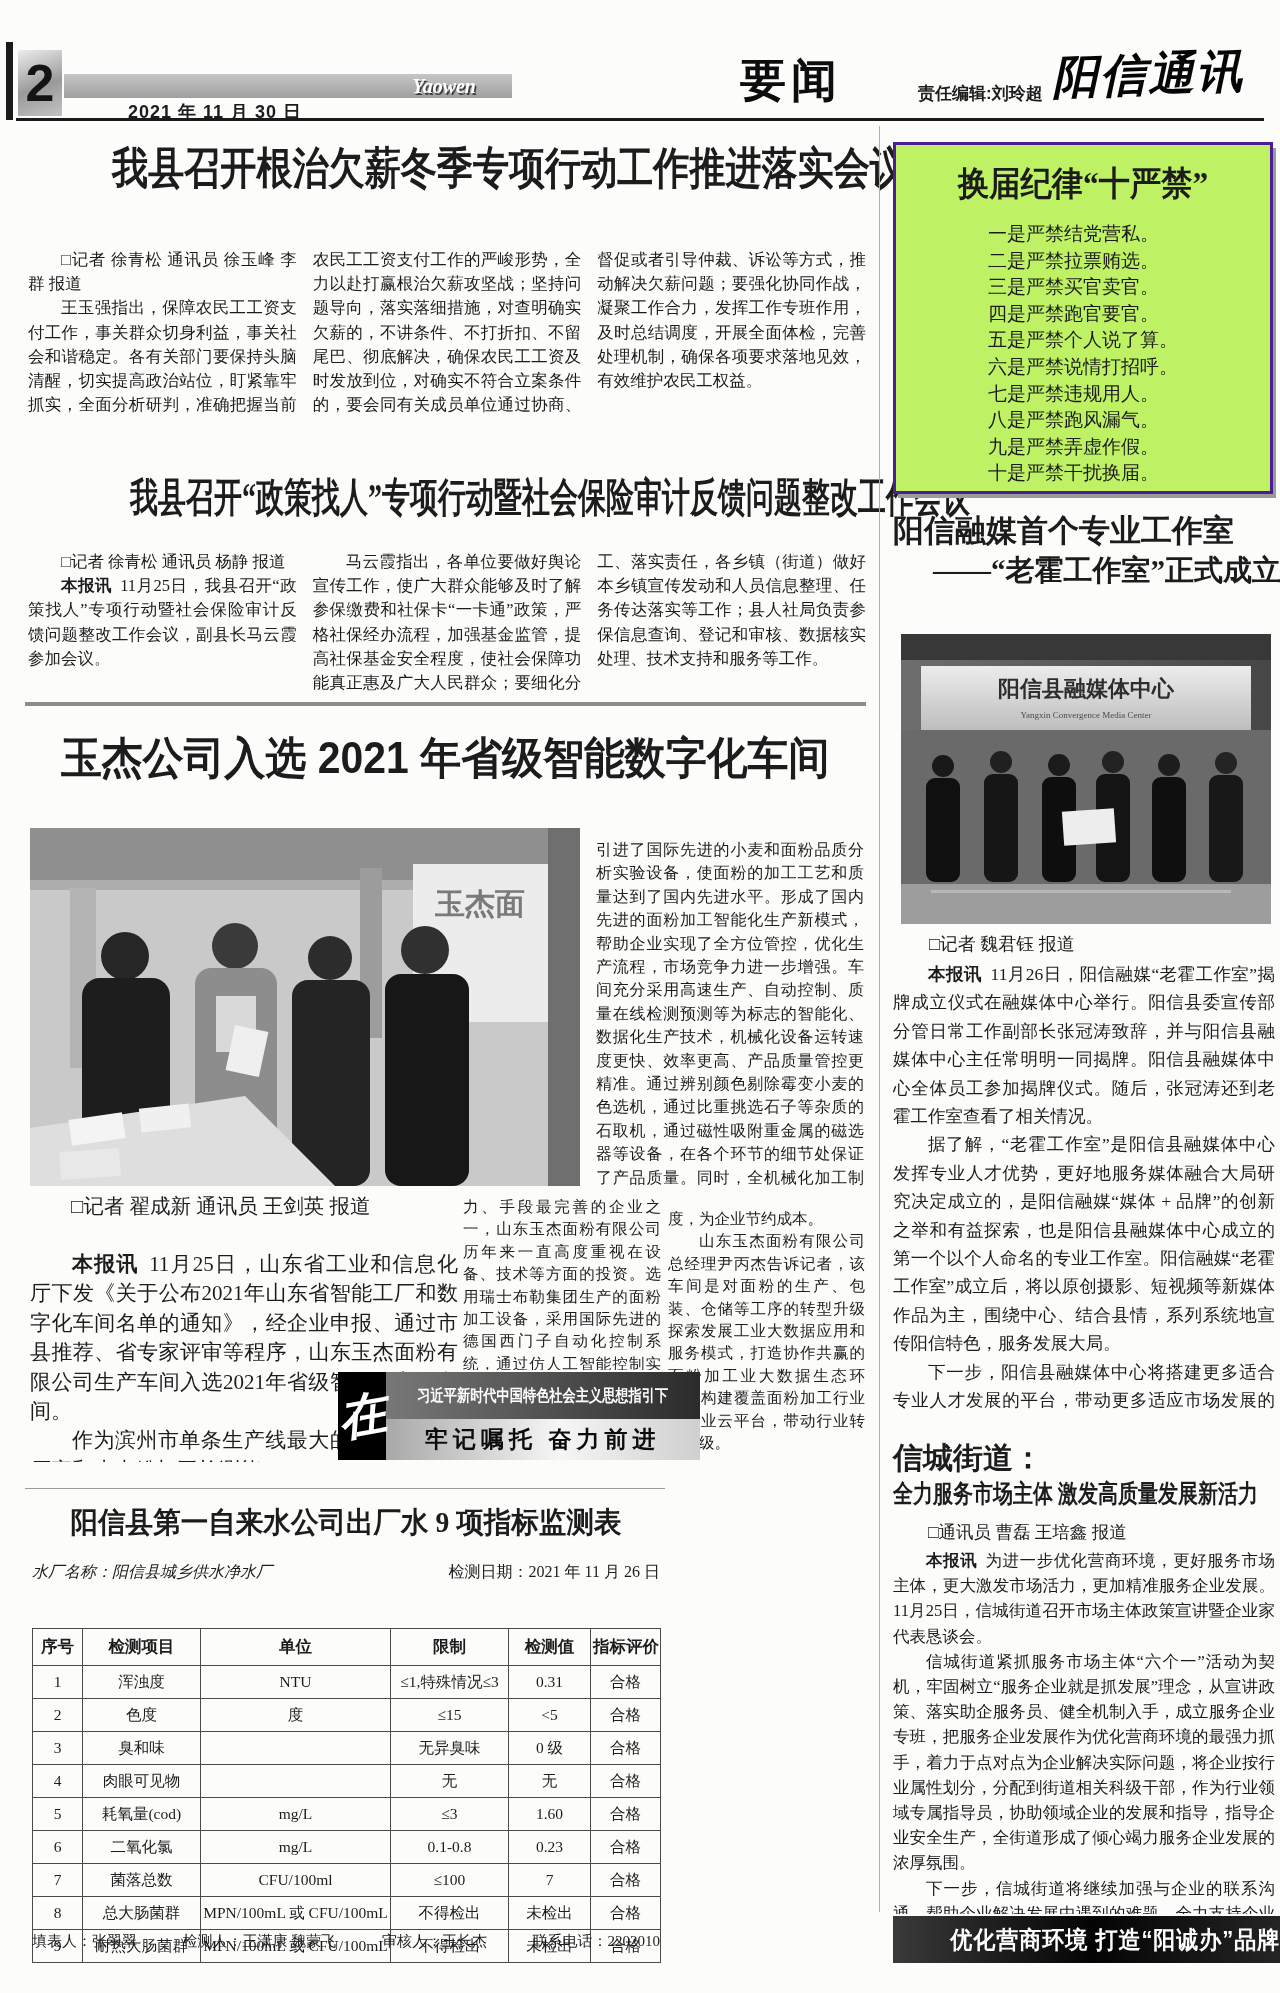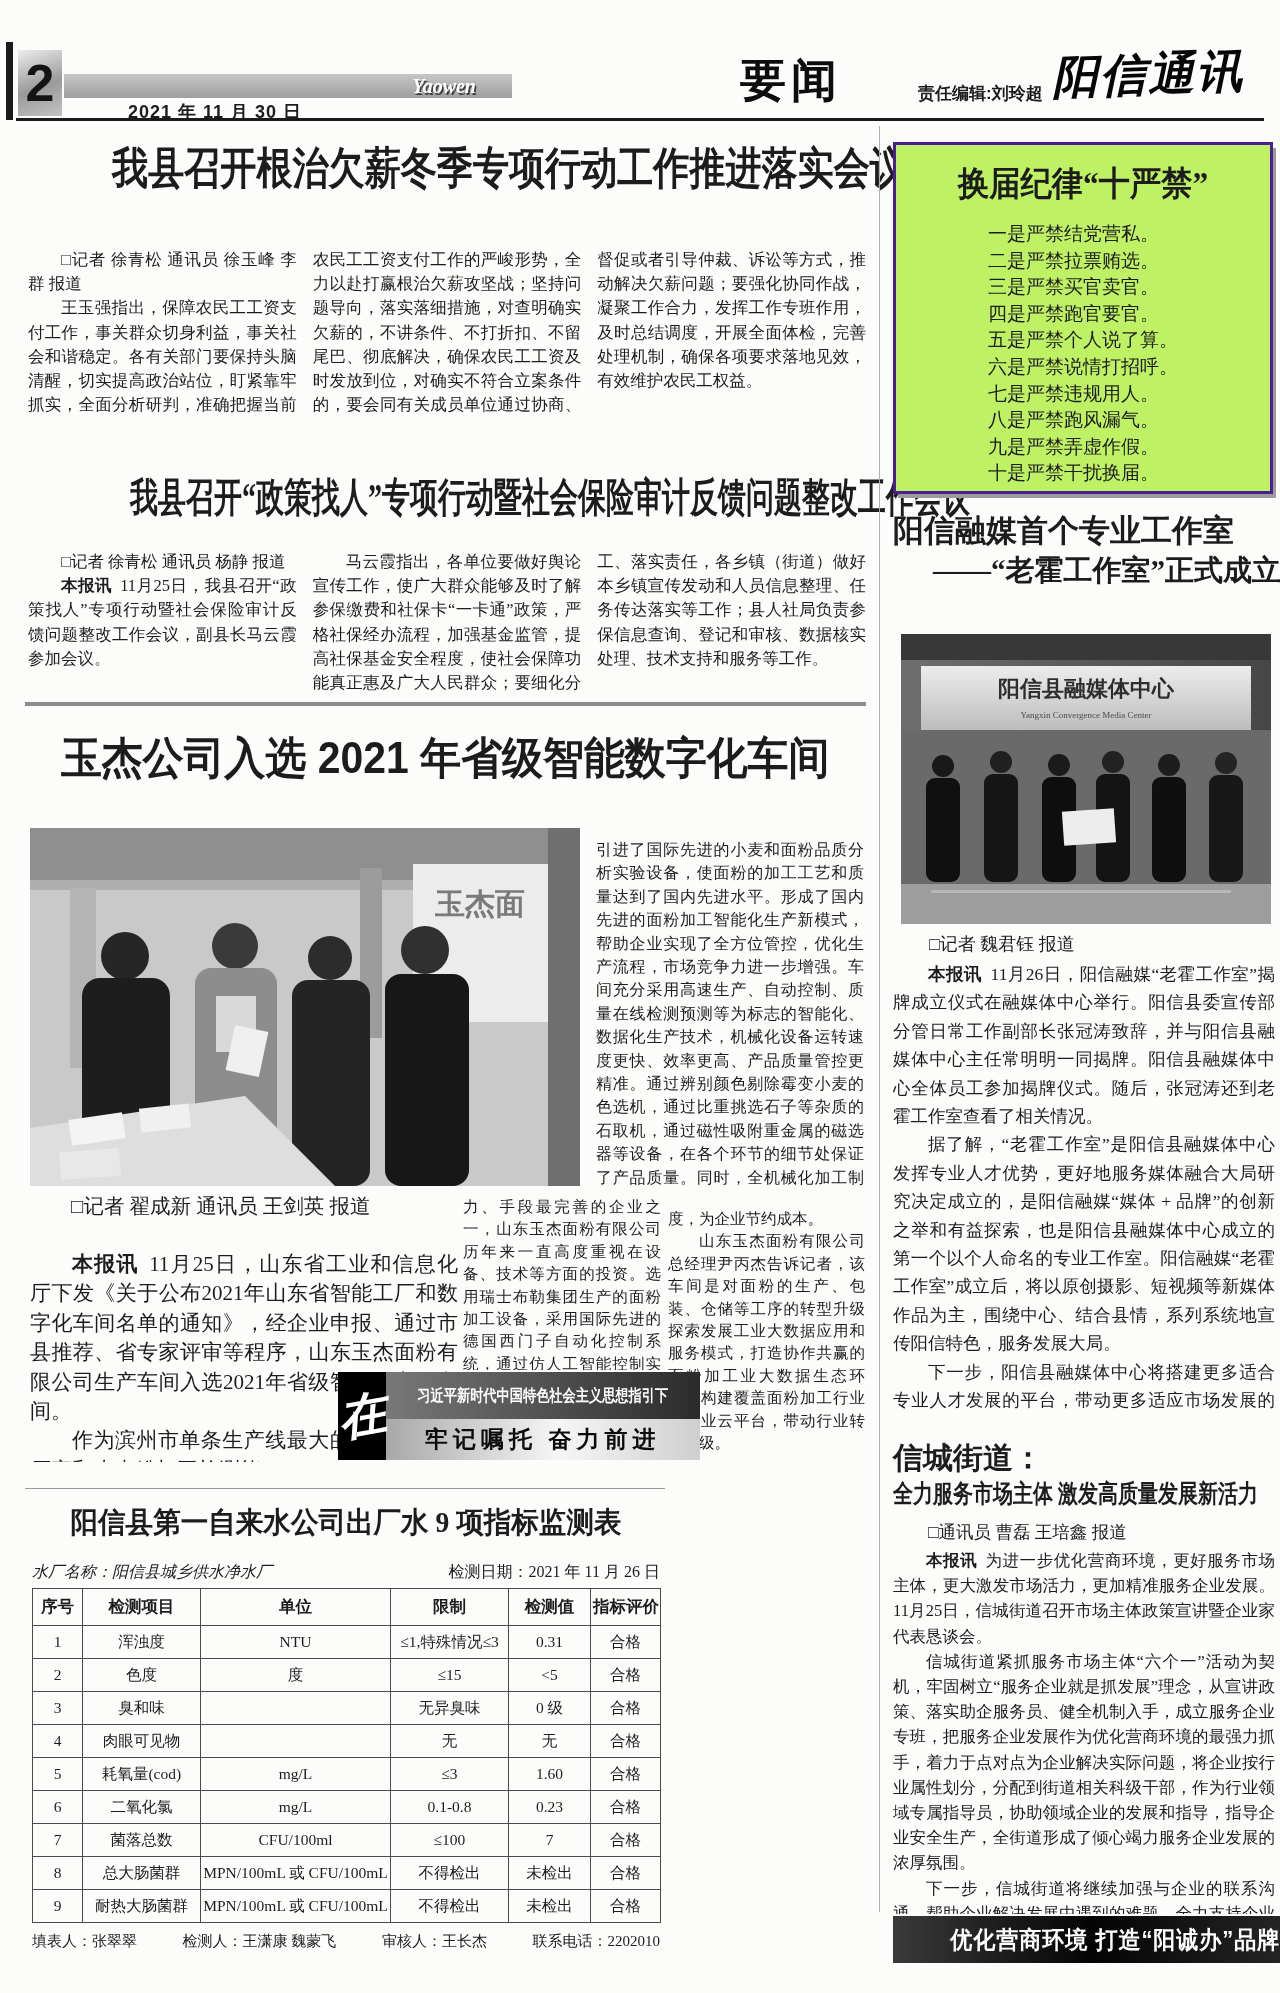--- a/index.html
+++ b/index.html
@@ -66,21 +66,21 @@
   .slg-bottom{height:41px;line-height:41px;background:linear-gradient(90deg,#a8a8a8,#f6f6f6 55%,#cfcfcf);
               color:#0c0c0c;font-weight:900;font-size:23px;text-align:center;letter-spacing:5px;
               font-family:"Liberation Sans","DejaVu Sans",sans-serif;}
 
   
   #water-rule{left:25px;top:1488px;width:640px;height:1px;background:#9a9a9a;}
   #water-title{left:30px;top:1500px;width:632px;text-align:center;font-weight:900;font-size:29px;line-height:44px;}
   #water-title>span{display:inline-block;transform:scaleX(.95);transform-origin:center;white-space:nowrap;}
   #water-info{left:32px;top:1562px;width:628px;display:flex;justify-content:space-between;font-size:16px;}
   #water-info .plant{font-style:italic;}
-  #water-table{left:32px;top:1588px;}
+  #water-table{left:32px;top:1628px;}
   #water-table table{border-collapse:collapse;width:628px;table-layout:fixed;font-size:15.5px;}
   #water-table th{height:36px;font-weight:700;font-size:16.5px;}
   #water-table td{height:32px;}
   #water-table th,#water-table td{border:1px solid #4a4a4a;text-align:center;padding:0 2px;
                                   overflow:hidden;white-space:nowrap;}
   #water-footer{left:32px;top:1932px;width:628px;display:flex;justify-content:space-between;font-size:15px;}
 
   
   #vdivider{left:879px;top:126px;width:1px;height:1786px;background:#b0b0b0;}
   #dis-box{left:893px;top:142px;width:380px;height:352px;border:3px solid #4c1d95;box-sizing:border-box;

